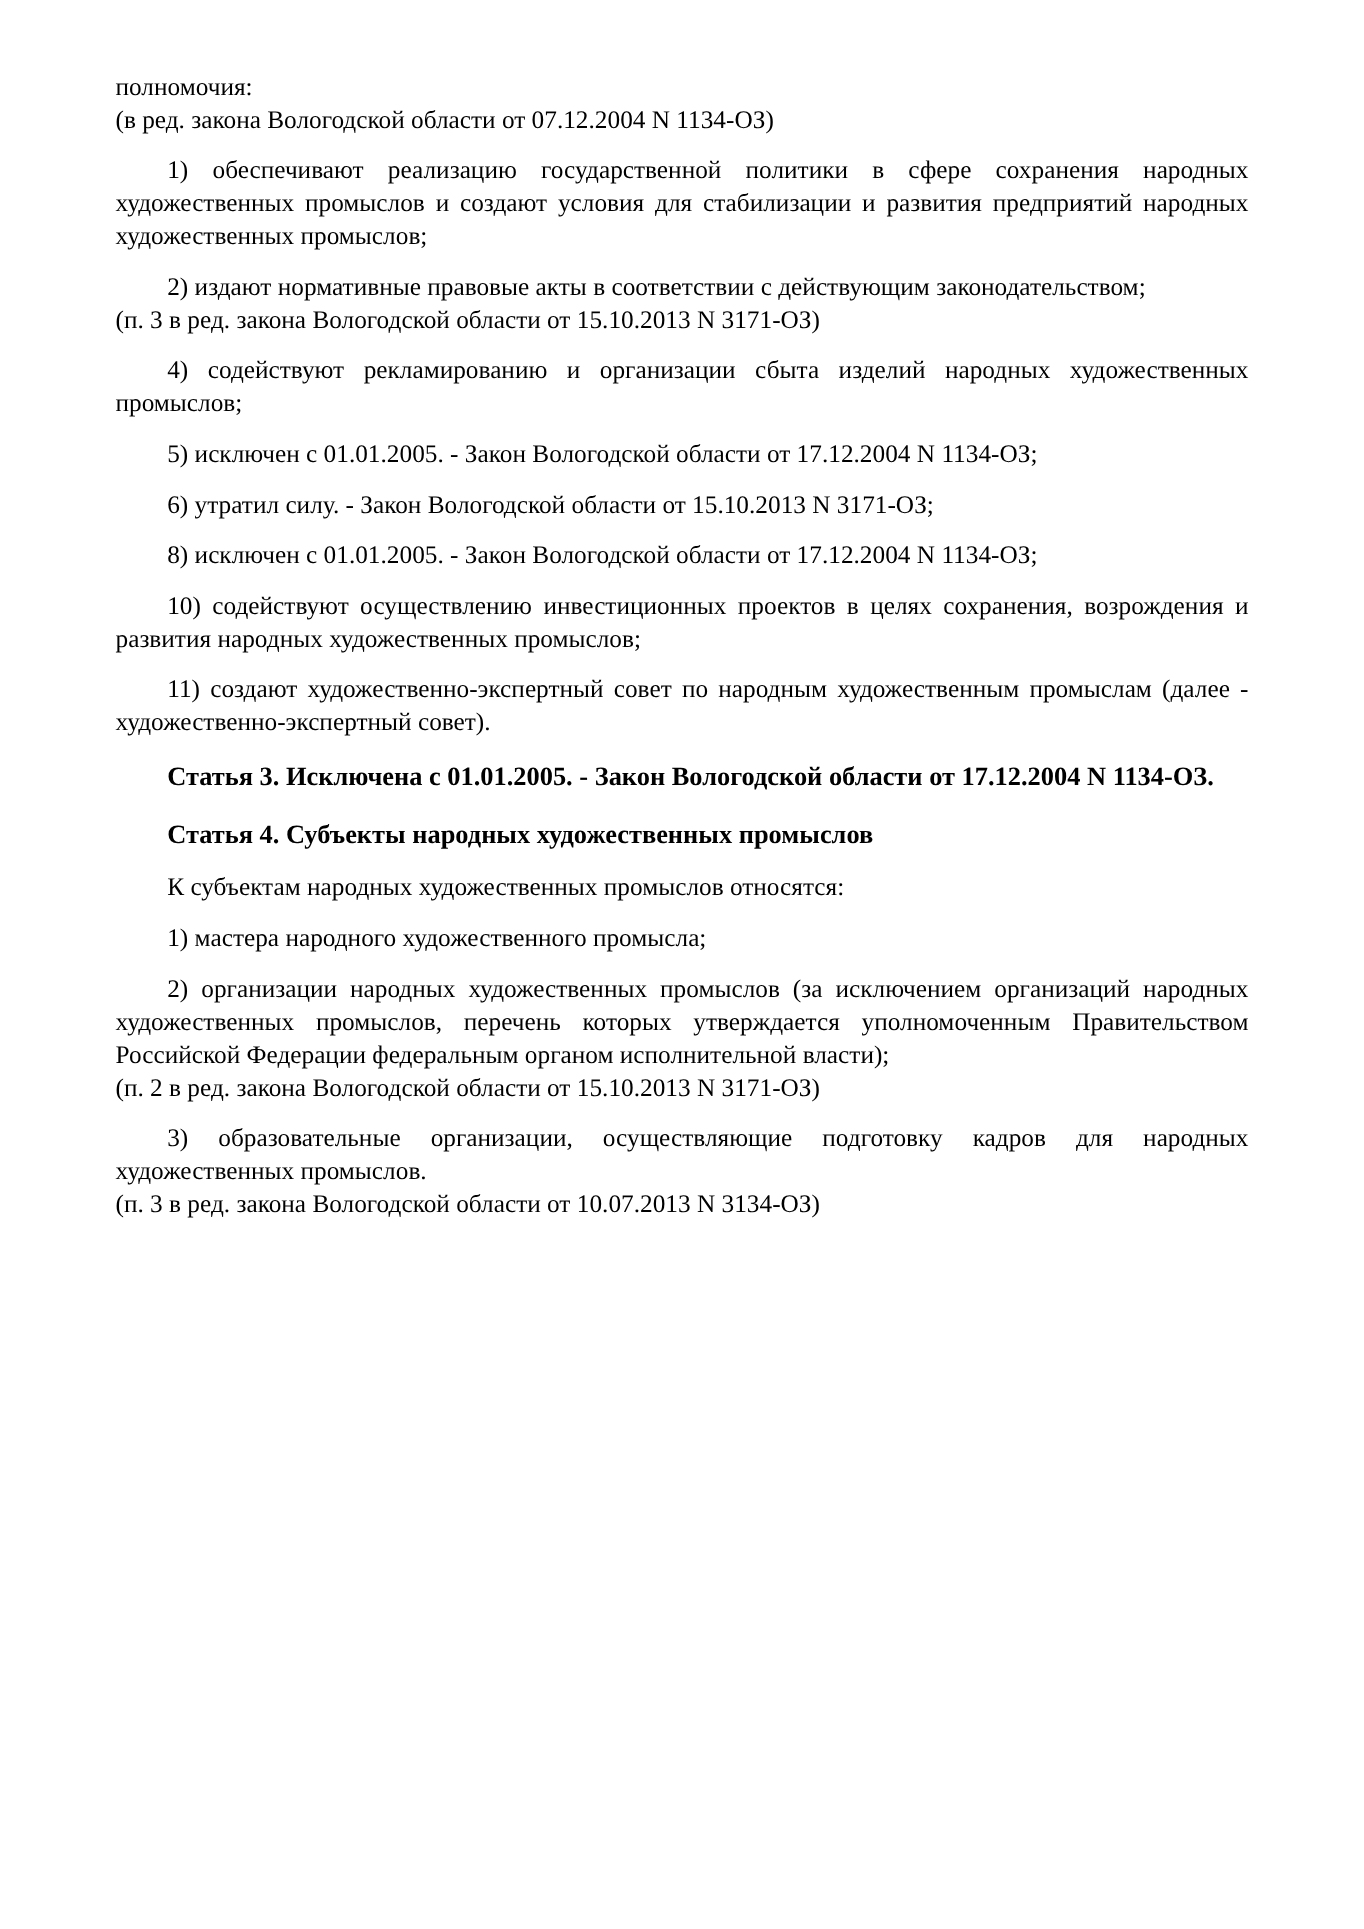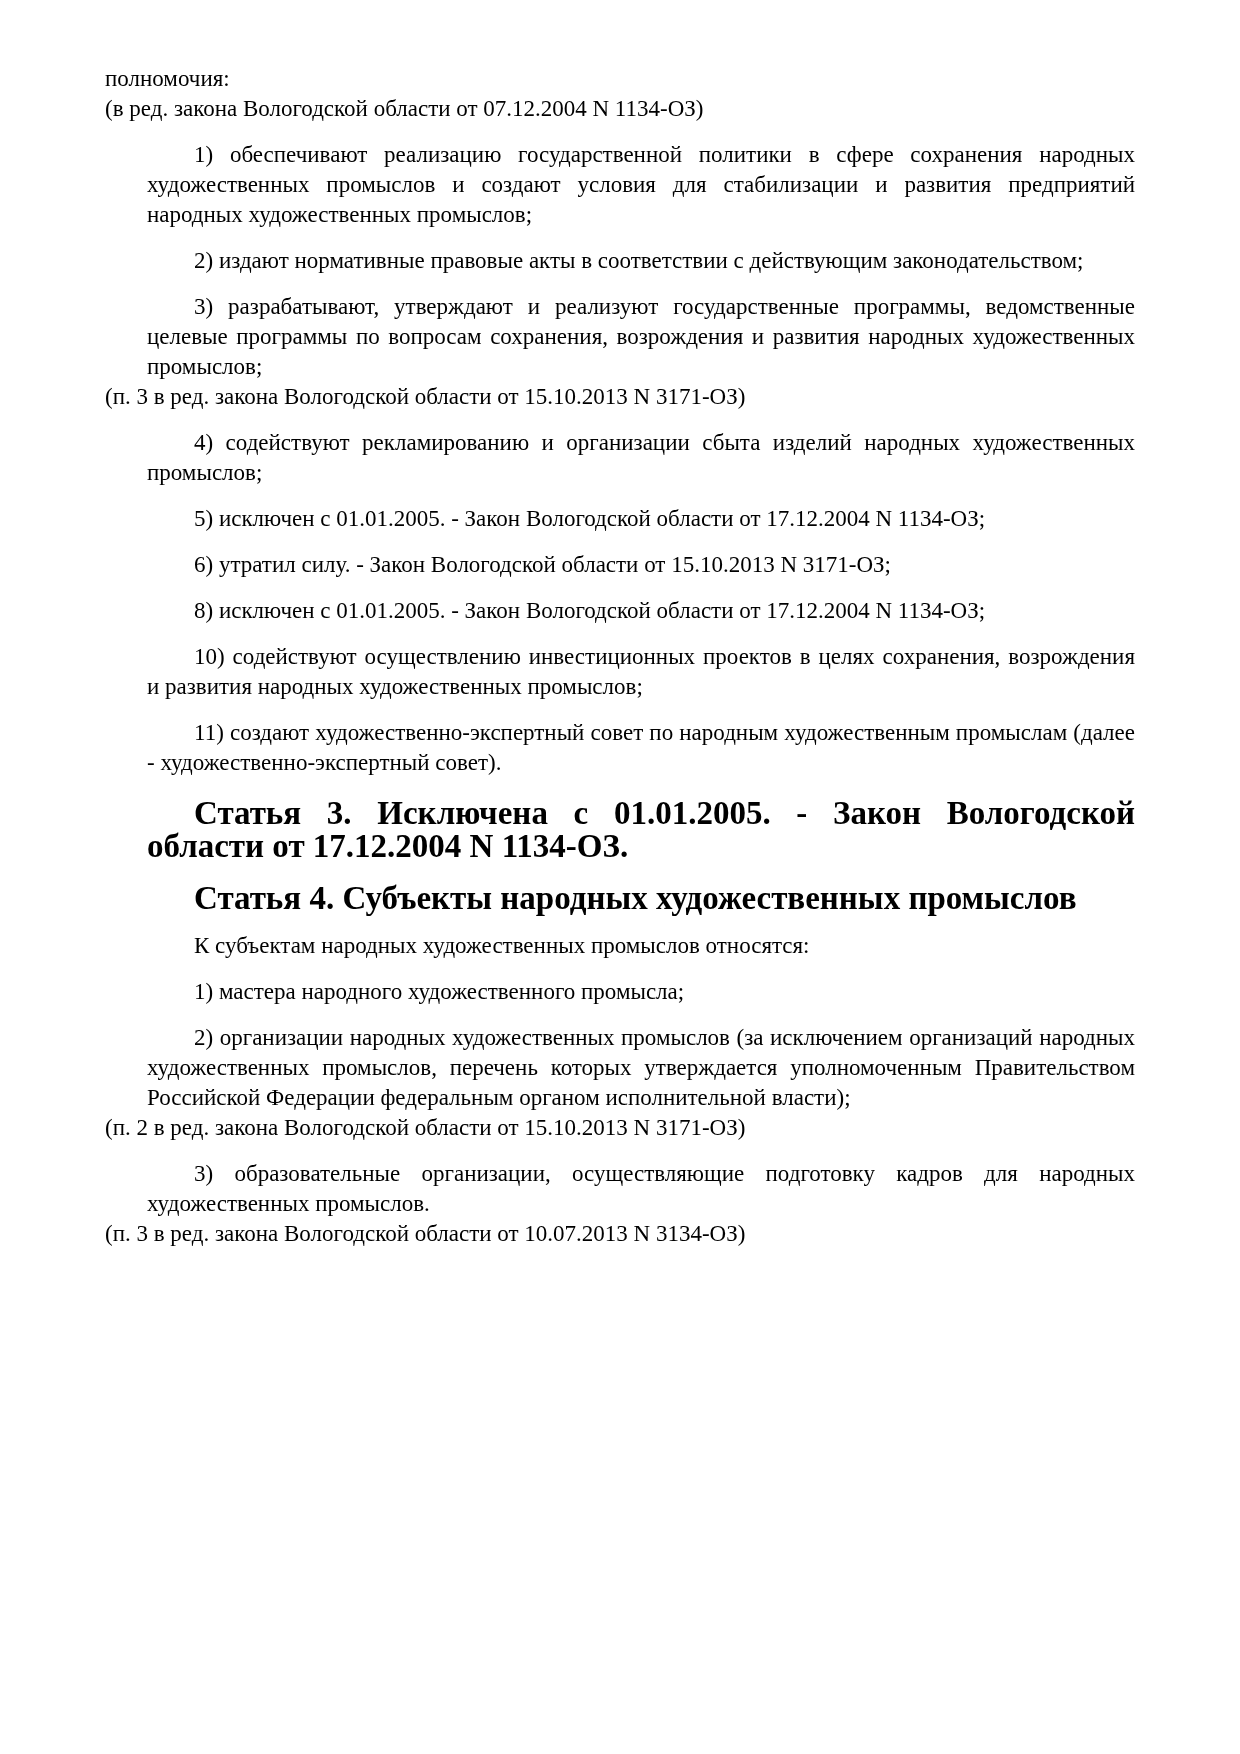--- a/index.html
+++ b/index.html
@@ -20,38 +20,36 @@
   }
   .para {
     margin: 0;
     text-align: justify;
   }
   .para.indent {
     text-indent: 47px;
   }
   .para.space {
     margin-top: 16px;
-    margin-left: 42px;
   }
   .para.heading {
     font-weight: bold;
-    font-size: 33px;
+    font-size: 24px;
     line-height: 33px;
     margin-top: 19px;
   }
 </style>
 </head>
 <body>
 
 <div class="page" id="document-page">
     <p class="para">полномочия:</p>
     <p class="para">(в ред. закона Вологодской области от 07.12.2004 N 1134-ОЗ)</p>
     <p class="para indent space">1) обеспечивают реализацию государственной политики в сфере сохранения народных художественных промыслов и создают условия для стабилизации и развития предприятий народных художественных промыслов;</p>
     <p class="para indent space">2) издают нормативные правовые акты в соответствии с действующим законодательством;</p>
-    <p class="para indent space">3) разрабатывают, утверждают и реализуют государственные программы, ведомственные целевые программы по вопросам сохранения, возрождения и развития народных художественных промыслов;</p>
     <p class="para">(п. 3 в ред. закона Вологодской области от 15.10.2013 N 3171-ОЗ)</p>
     <p class="para indent space">4) содействуют рекламированию и организации сбыта изделий народных художественных промыслов;</p>
     <p class="para indent space">5) исключен с 01.01.2005. - Закон Вологодской области от 17.12.2004 N 1134-ОЗ;</p>
     <p class="para indent space">6) утратил силу. - Закон Вологодской области от 15.10.2013 N 3171-ОЗ;</p>
     <p class="para indent space">8) исключен с 01.01.2005. - Закон Вологодской области от 17.12.2004 N 1134-ОЗ;</p>
     <p class="para indent space">10) содействуют осуществлению инвестиционных проектов в целях сохранения, возрождения и развития народных художественных промыслов;</p>
     <p class="para indent space">11) создают художественно-экспертный совет по народным художественным промыслам (далее - художественно-экспертный совет).</p>
     <p class="para indent space heading">Статья 3. Исключена с 01.01.2005. - Закон Вологодской области от 17.12.2004 N 1134-ОЗ.</p>
     <p class="para indent space heading">Статья 4. Субъекты народных художественных промыслов</p>
     <p class="para indent space">К субъектам народных художественных промыслов относятся:</p>

